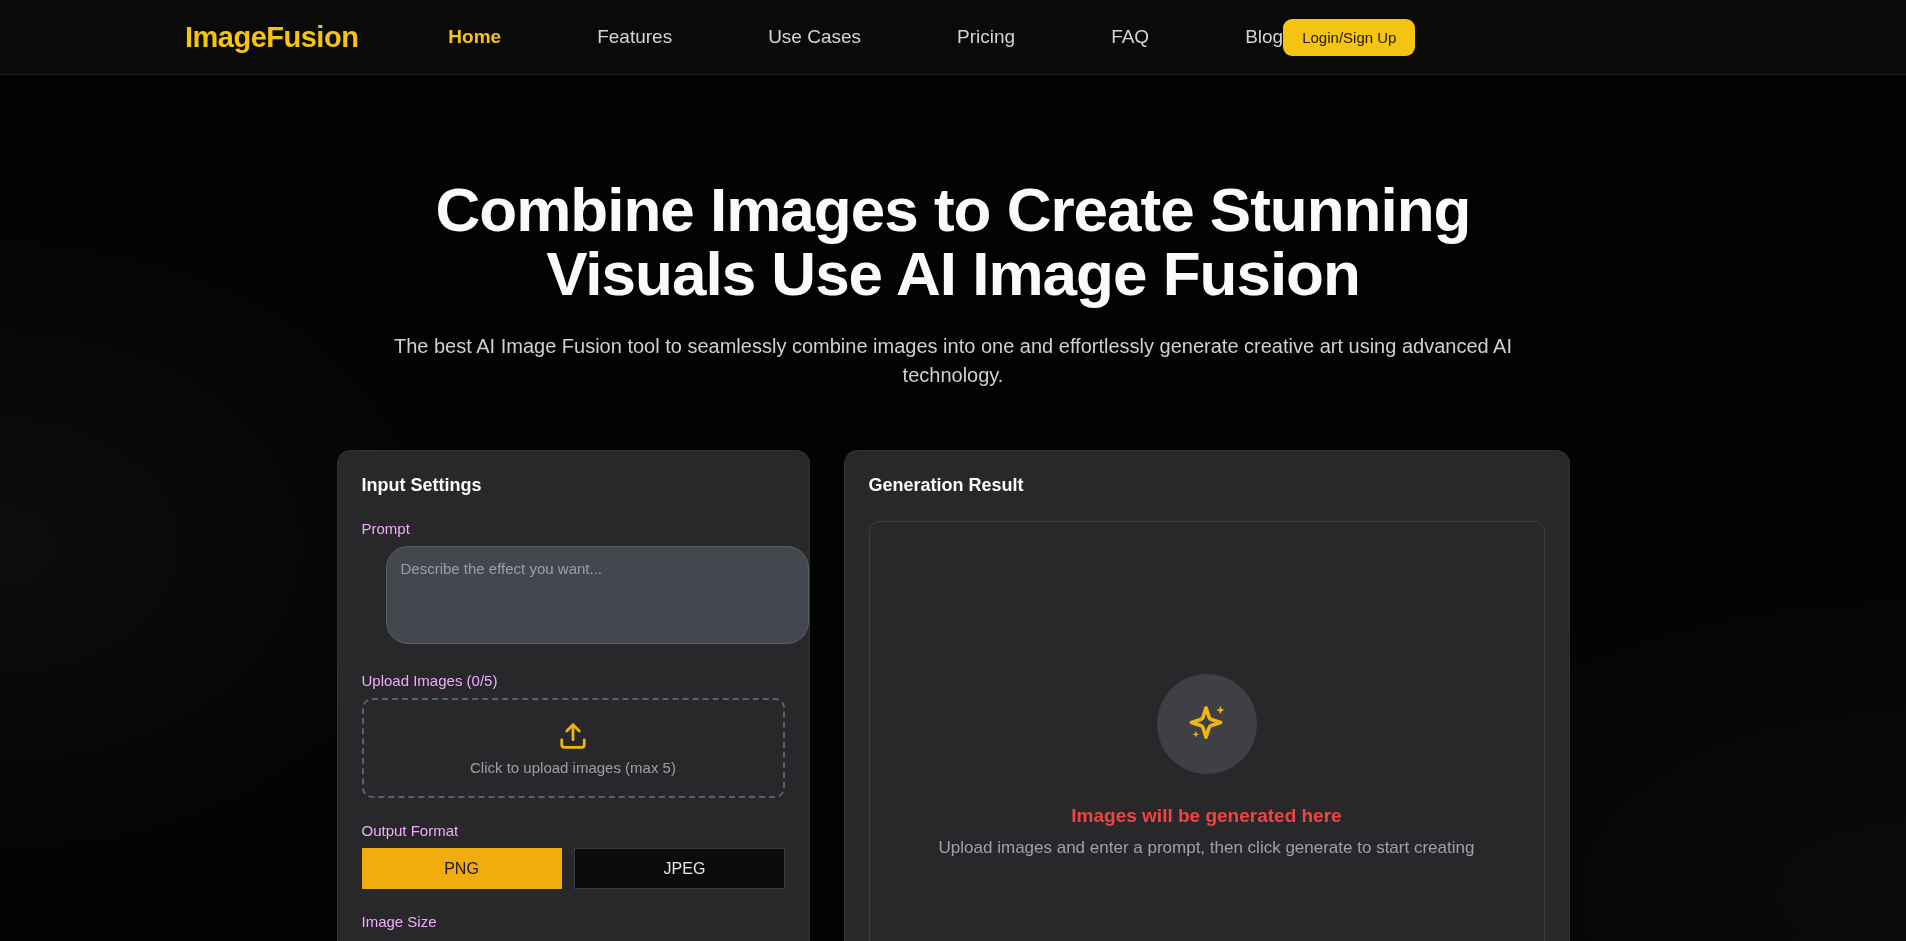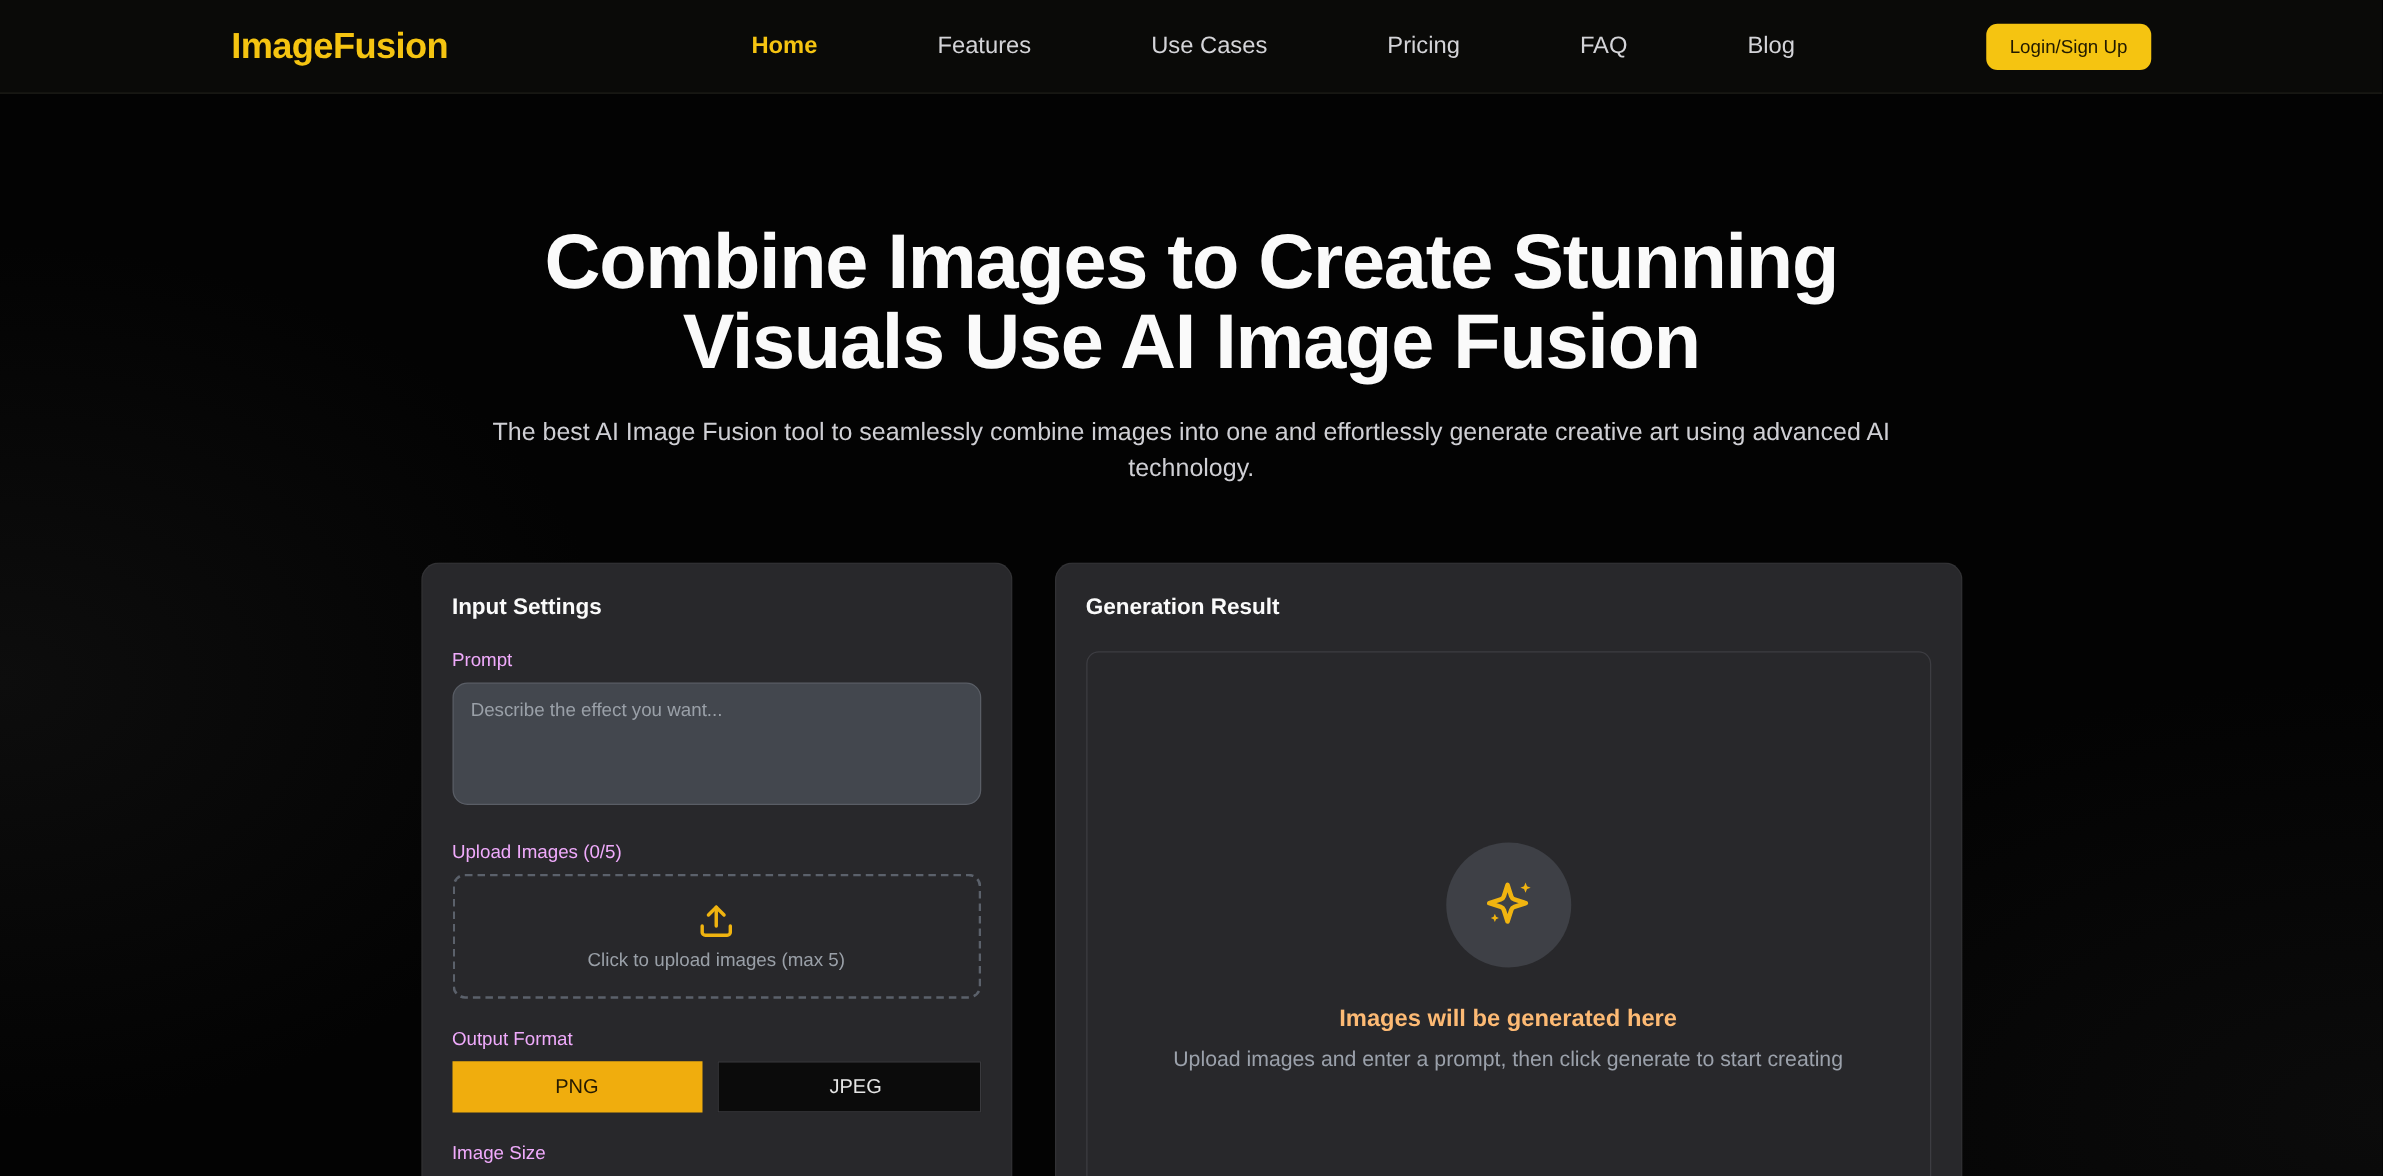--- a/index.html
+++ b/index.html
@@ -19,21 +19,20 @@
     background: #0a0a08;
     border-bottom: 1px solid #1e1e19;
     display: flex;
     align-items: center;
   }
   .nav-inner {
     width: 1536px;
     margin: 0 auto;
     display: flex;
     align-items: center;
-    justify-content: space-between;
   }
   .logo {
     font-size: 29px;
     font-weight: 800;
     color: #f5c411;
     letter-spacing: -0.5px;
     cursor: pointer;
   }
   .nav-menu {
     display: flex;
@@ -102,25 +101,26 @@
     color: #f0abfc;
     margin-top: 24px;
     margin-bottom: 9px;
   }
   .prompt-textarea {
     width: 100%;
     height: 98px;
     resize: none;
     background: #43474e;
     border: 1px solid #5a5e66;
-    border-radius: 12px;
+    border-radius: 22px;
     padding: 13px 14px;
     font-family: "Liberation Sans", sans-serif;
     font-size: 15px;
     color: #e5e7eb;
+    margin-left: 24px;
   }
   .prompt-textarea::placeholder { color: #9aa0a8; }
   .dropzone {
     height: 100px;
     border: 2px dashed #5b616b;
     border-radius: 10px;
     display: flex;
     flex-direction: column;
     align-items: center;
     justify-content: center;
@@ -168,21 +168,21 @@
     border-radius: 50%;
     background: #3e4046;
     display: flex;
     align-items: center;
     justify-content: center;
   }
   .result-title {
     margin-top: 31px;
     font-size: 19px;
     font-weight: 700;
-    color: #fdba74;
+    color: #ef4444;
   }
   .result-sub {
     margin-top: 11px;
     font-size: 17px;
     color: #9ba1ab;
   }
 </style>
 </head>
 <body>
 

